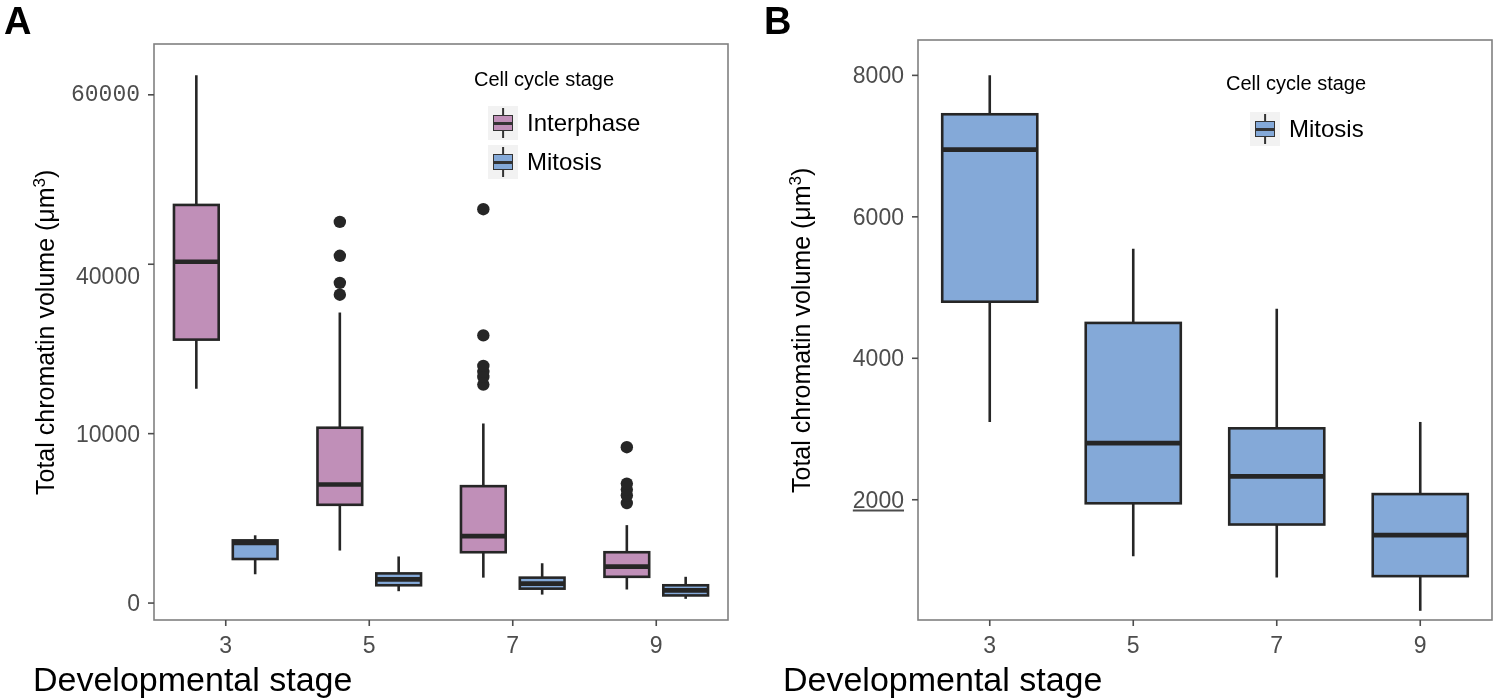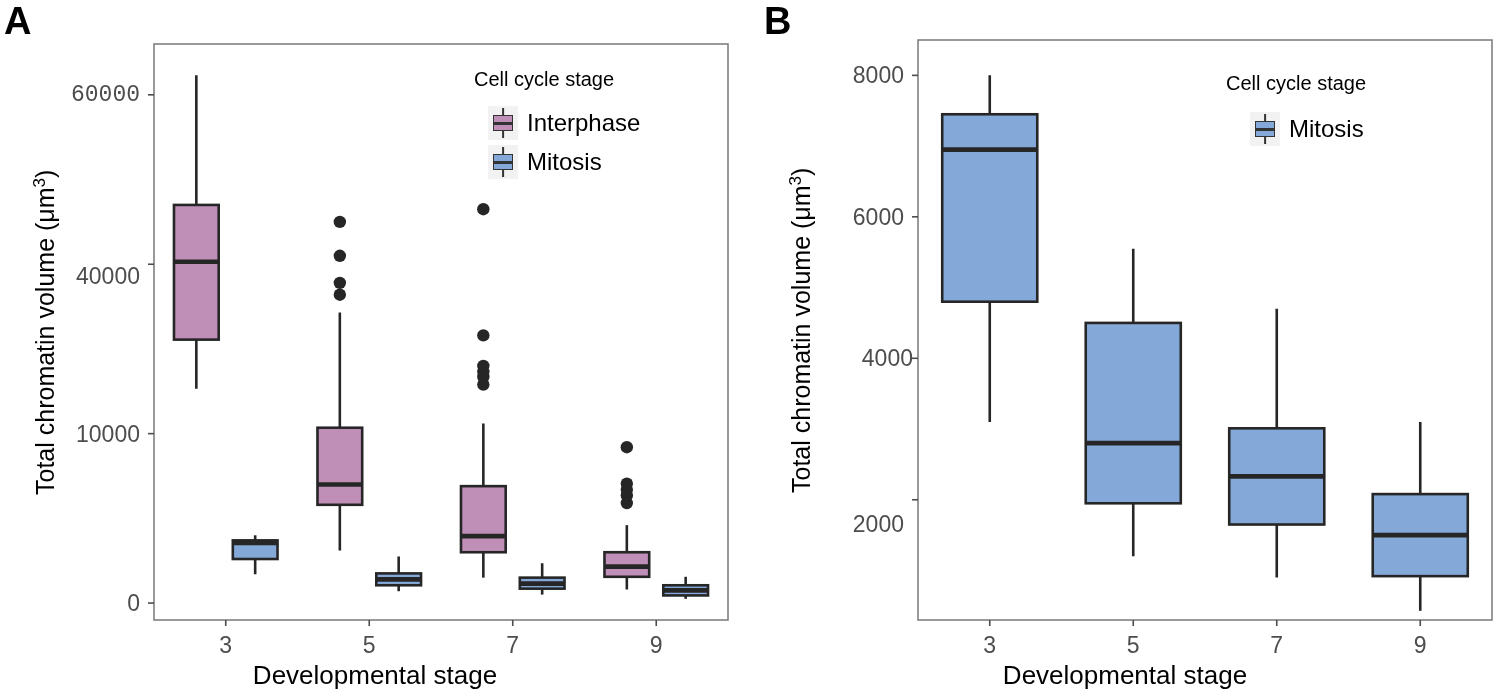--- a/index.html
+++ b/index.html
@@ -33,24 +33,25 @@
   .axis-title-y {
     position: absolute;
     font-size: 25px;
     color: #000;
     white-space: nowrap;
     transform-origin: 0 0;
     transform: rotate(-90deg);
   }
   .axis-title-x {
     position: absolute;
-    font-size: 26px;
+    font-size: 34px;
     color: #000;
     width: 100%;
-    text-align: center;
+    text-align: left;
+    margin-left: 33px;
   }
   .tick-label {
     position: absolute;
     font-size: 23px;
     color: #4d4d4d;
     white-space: nowrap;
   }
   .tick-label.y { text-align: right; transform: translateY(-50%); }
   .tick-label.x { transform: translateX(-50%); }
 
@@ -217,22 +218,22 @@
   <div class="panel" id="panel-b">
     <div class="panel-letter" style="left:14px; top:2px;">B</div>
 
     <div class="axis-title-y" id="ytitle-b" style="left: 36px; top: 492.5px;">
       <span>Total chromatin volume (</span><span>μm</span><sup>3</sup><span>)</span>
     </div>
 
     <div class="axis-title-x" style="left:0; top:660px;">Developmental stage</div>
 
     <div id="b-ticks">
-        <div class="tick-label y" style="left: 0px; width: 154px; top: 524px;">2000</div>
-        <div class="tick-label y" style="left: 9px; width: 154px; top: 358.293px;">4000</div>
+        <div class="tick-label y" style="left: 0px; width: 154px; top: 500px; text-decoration: underline;">2000</div>
+        <div class="tick-label y" style="left: 0px; width: 154px; top: 358.293px;">4000</div>
         <div class="tick-label y" style="left: 0px; width: 154px; top: 216.829px;">6000</div>
         <div class="tick-label y" style="left: 0px; width: 154px; top: 75.3659px;">8000</div>
         <div class="tick-label x" style="left: 239.75px; top: 632px;">3</div>
         <div class="tick-label x" style="left: 383.25px; top: 632px;">5</div>
         <div class="tick-label x" style="left: 526.75px; top: 632px;">7</div>
         <div class="tick-label x" style="left: 670.25px; top: 632px;">9</div>
       </div>
 
     <svg class="plot-svg" id="svg-b" width="750" height="699">
         <rect x="168" y="40" width="574" height="580" fill="#ffffff" stroke="#808080" stroke-width="1.6"></rect>

